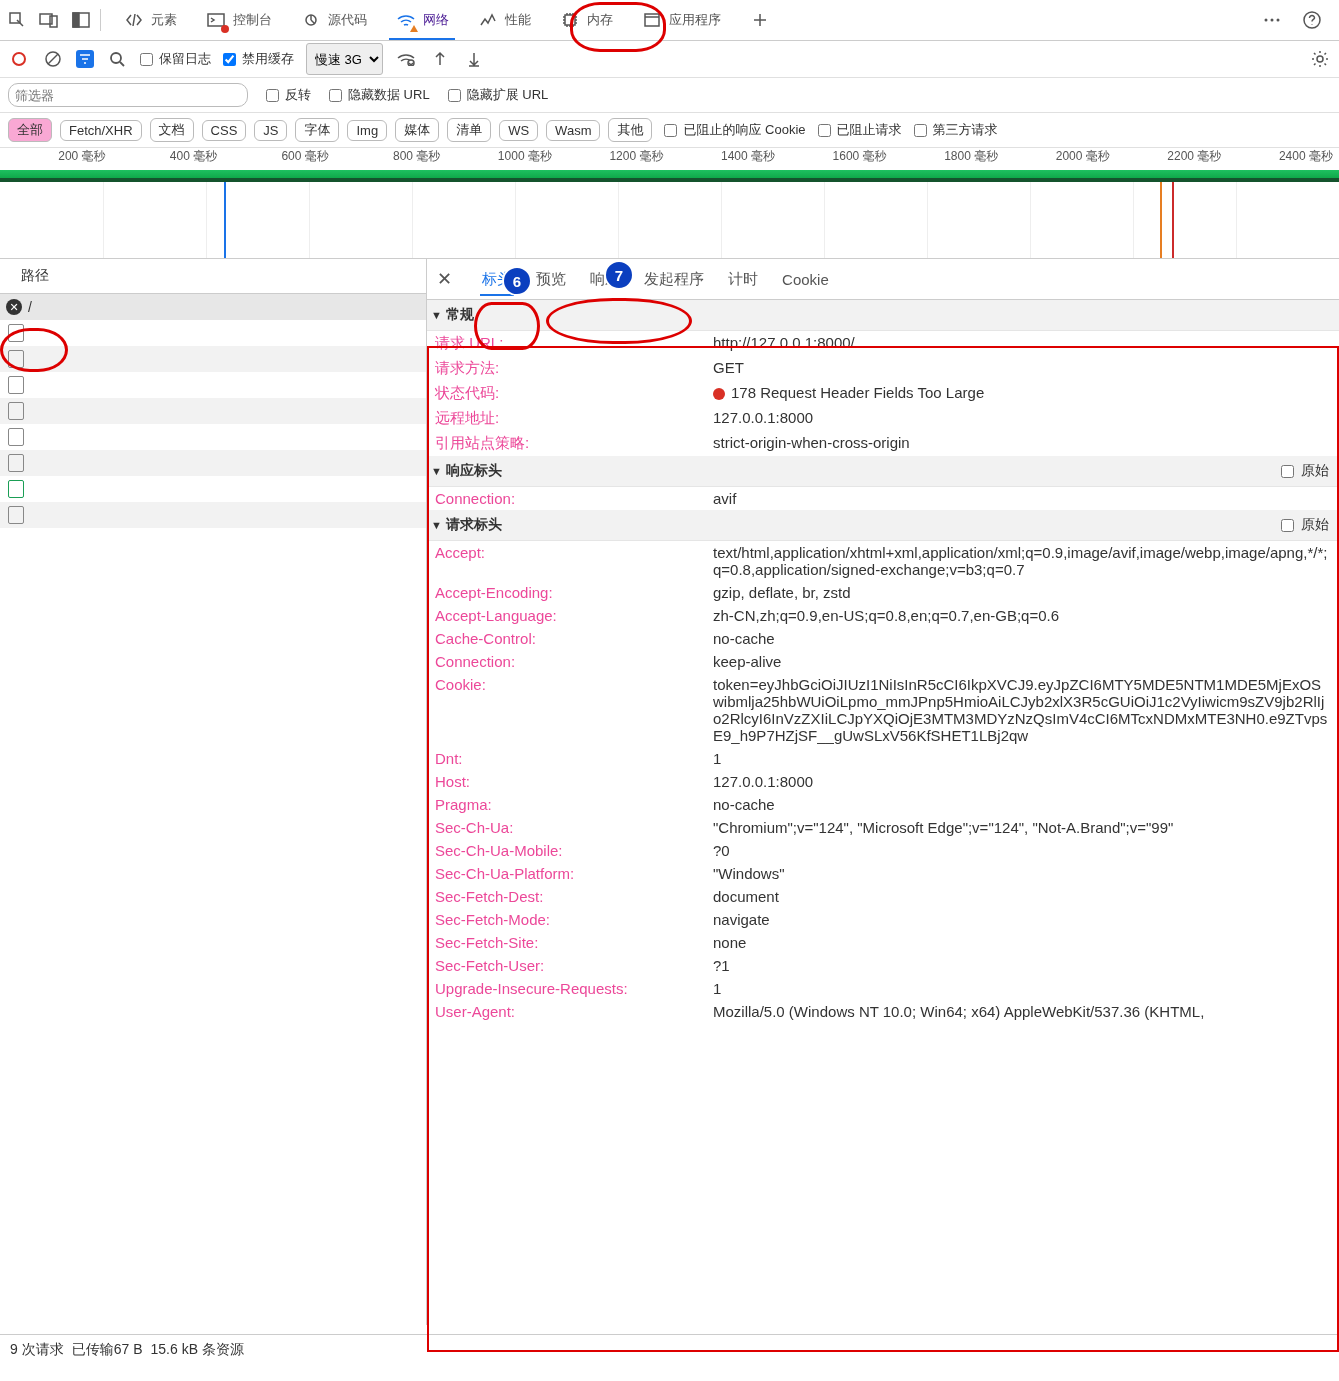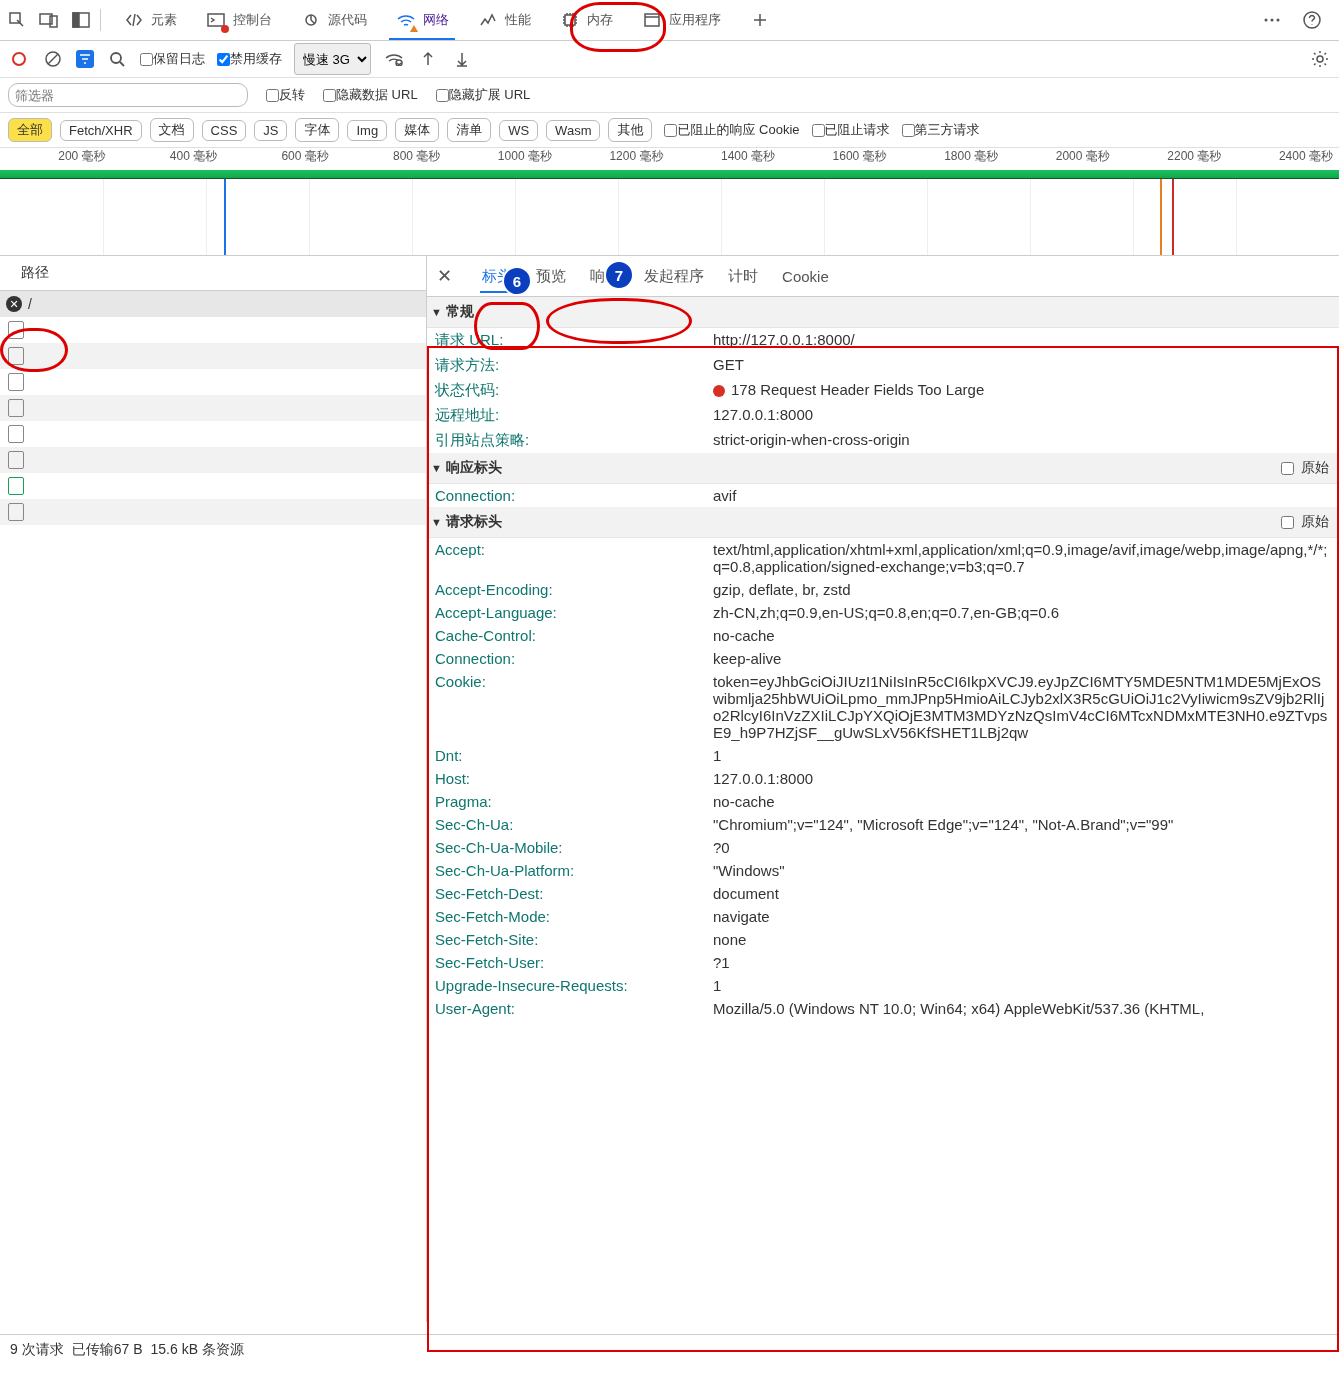--- a/index.html
+++ b/index.html
@@ -10,33 +10,33 @@
 .icon{display:inline-flex;align-items:center;justify-content:center;width:22px;height:22px;color:#555}
 .tabs{display:flex;align-items:stretch;height:100%}
 .tab{display:flex;align-items:center;gap:6px;padding:0 14px;color:#555;cursor:pointer;position:relative}
 .tab.active{color:#4c1d95}
 .tab.active::after{content:"";position:absolute;left:8px;right:8px;bottom:0;height:2px;background:#1a73e8}
 .tabs-bar .right-icons{margin-left:auto;display:flex;gap:18px;padding-right:10px}
 
 .toolbar{display:flex;align-items:center;height:36px;border-bottom:1px solid #e0e0e0;padding:0 8px;gap:12px}
 .rec-dot{width:10px;height:10px;border:2px solid #d93025;border-radius:50%}
 .filter-blue{width:18px;height:18px;border-radius:3px;background:#1a73e8;display:flex;align-items:center;justify-content:center;color:#fff;font-size:10px}
-.chkbox{display:flex;align-items:center;gap:0;color:#333}
+.chkbox{display:flex;align-items:center;gap:6px;color:#333}
 .chkbox input{margin:0}
 select.throttle{font:inherit;height:32px;border:1px solid #bbb;border-radius:3px;padding:0 4px}
 
 .filter-row{display:flex;align-items:center;height:34px;border-bottom:1px solid #e0e0e0;padding:0 8px;gap:18px}
 .filter-row input[type=text]{width:226px;height:22px;border:1px solid #bbb;border-radius:10px;padding:0 6px;font:inherit}
 
 .type-row{display:flex;align-items:center;height:34px;border-bottom:1px solid #e0e0e0;padding:0 8px;gap:8px;flex-wrap:nowrap}
 .pill{padding:2px 8px;border:1px solid #bbb;border-radius:6px;color:#333;cursor:pointer;font-size:13px}
-.pill.active{background:#fde047}
+.pill.active{background:#f9a8d4}
 .type-row .chkbox{margin-left:4px}
 
-.timeline{border-bottom:1px solid #14532d}
+.timeline{border-bottom:4px solid #14532d}
 .time-ticks{display:flex;height:22px;font-size:12px;color:#555;position:relative}
 .time-ticks span{flex:1;text-align:right;padding-right:6px;white-space:nowrap}
 .time-bar{height:8px;background:linear-gradient(#1ec160,#0fa84a)}
 .time-graph{height:76px;border-bottom:1px solid #ccc;position:relative}
 .time-graph .vline{position:absolute;top:0;bottom:0;width:1px;background:#eee}
 .time-graph .marker{position:absolute;top:0;bottom:0;width:2px;background:#1a73e8;left:16.7%}
 .time-graph .marker2{position:absolute;top:0;bottom:0;width:2px;background:#cc2b2b;left:87.5%}
 .time-graph .marker3{position:absolute;top:0;bottom:0;width:2px;background:#e67e22;left:86.6%}
 
 .split{display:flex;height:1066px}
@@ -50,21 +50,21 @@
 .doc-ico{width:14px;height:16px;border:1px solid #888;border-radius:2px;margin-left:2px}
 .right-pane{flex:1;display:flex;flex-direction:column}
 .detail-tabs{height:40px;display:flex;align-items:center;border-bottom:1px solid #ccc;padding-left:10px;gap:20px}
 .detail-tabs .tab2{color:#555;cursor:pointer;padding:6px 2px;position:relative;font-size:15px}
 .detail-tabs .tab2.active{color:#1a73e8}
 .detail-tabs .tab2.active::after{content:"";position:absolute;left:0;right:0;bottom:-1px;height:2px;background:#1a73e8}
 .close-x{font-size:18px;color:#555;margin-right:8px;cursor:pointer}
 .section-hdr{background:#f2f2f2;height:30px;display:flex;align-items:center;padding-left:4px;font-size:14px;border-bottom:1px solid #e5e5e5;gap:4px}
 .tri{font-size:11px}
 .kv{display:flex;padding:3px 8px;font-size:15px}
-.kv .k{width:278px;color:#0f766e}
+.kv .k{width:278px;color:#ec4899}
 .kv .v{flex:1;color:#333;word-break:break-all}
 .check-raw{margin-left:auto;margin-right:10px;display:flex;align-items:center;gap:4px}
 .status-dot{width:12px;height:12px;border-radius:50%;background:#d93025;display:inline-block;margin-right:6px;vertical-align:middle}
 
 .status-bar{position:absolute;bottom:16px;left:0;right:0;height:30px;border-top:1px solid #ccc;display:flex;align-items:center;padding-left:10px;gap:8px;font-size:14px;background:#fff}
 
 .anno{position:absolute;pointer-events:none}
 .badge{position:absolute;width:26px;height:26px;border-radius:50%;background:#0b3fbf;border:2px solid #fff;color:#fff;font-weight:bold;display:flex;align-items:center;justify-content:center;font-size:15px;z-index:50}
 .red-ring{position:absolute;border:3px solid #d00;border-radius:30px/22px;z-index:49}
 .red-box{position:absolute;border:2px solid #d00;z-index:48}

